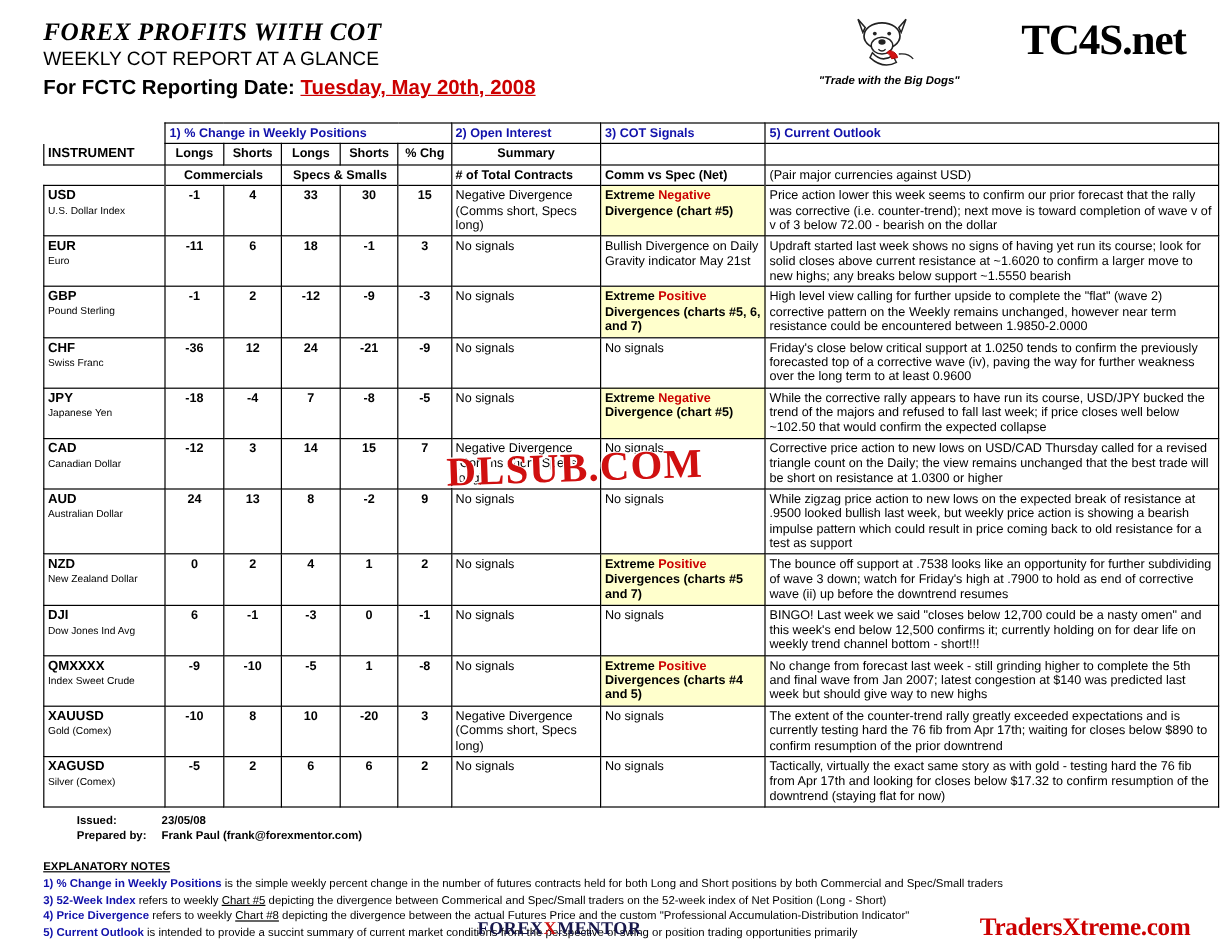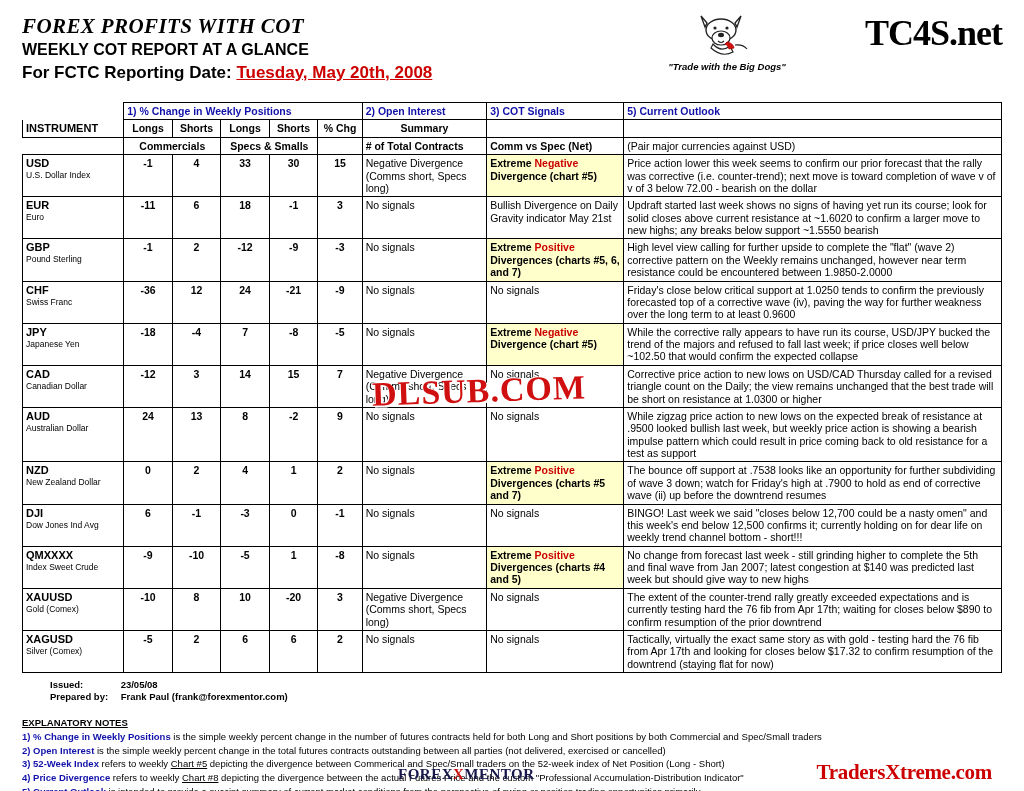--- a/index.html
+++ b/index.html
@@ -5,31 +5,31 @@
   * { box-sizing: border-box; }
   html, body { margin:0; padding:0; }
   body {
     width:1024px; height:791px;
     background:#ffffff;
     font-family:"Liberation Sans", sans-serif;
     color:#000;
     position:relative;
     overflow:hidden;
   }
-  .page { position:relative; width:1024px; height:791px; padding:14px 22px; }
+  .page { position:relative; width:1024px; height:791px; padding:14px 36px; }
 
   
   .header { position:relative; height:78px; }
   .h-title {
     font-family:"Liberation Serif", serif;
     font-weight:bold; font-style:italic;
     font-size:21px; letter-spacing:.4px;
   }
   .h-sub {
-    font-weight:bold; font-size:16px; margin-top:2px;
+    font-weight:normal; font-size:16px; margin-top:2px;
     font-family:"Liberation Sans", sans-serif;
   }
   .h-date-row { font-weight:bold; font-size:17px; margin-top:4px; }
   .h-date { color:#cc0000; text-decoration:underline; }
 
   .brand {
     position:absolute; right:0; top:-2px;
     font-family:"Liberation Serif", serif;
     font-weight:bold; font-size:36px; letter-spacing:-1px;
   }
@@ -385,21 +385,20 @@
     <div>
       <span class="lab">Prepared by:</span>
       <span class="val">Frank Paul (frank@forexmentor.com)</span>
     </div>
   </div>
 
   <div class="notes">
     <div class="nt-title">EXPLANATORY NOTES</div>
     <div id="notes-list">
         <div><span class="k">1) % Change in Weekly Positions</span><span> is the simple weekly percent change in the number of futures contracts held for both Long and Short positions by both Commercial and Spec/Small traders</span></div>
-        <div><span class="k">2) Open Interest</span><span> is the simple weekly percent change in the total futures contracts outstanding between all parties (not delivered, exercised or cancelled)</span></div>
         <div><span class="k">3) 52-Week Index</span><span> refers to weekly <u>Chart #5</u> depicting the divergence between Commerical and Spec/Small traders on the 52-week index of Net Position (Long - Short)</span></div>
         <div><span class="k">4) Price Divergence</span><span> refers to weekly <u>Chart #8</u> depicting the divergence between the actual Futures Price and the custom "Professional Accumulation-Distribution Indicator"</span></div>
         <div><span class="k">5) Current Outlook</span><span> is intended to provide a succint summary of current market conditions from the perspective of swing or position trading opportunities primarily</span></div>
       </div>
   </div>
 
   <div class="watermark">DLSUB.COM</div>
 
   <div class="footer">
     <div class="fx-logo">

